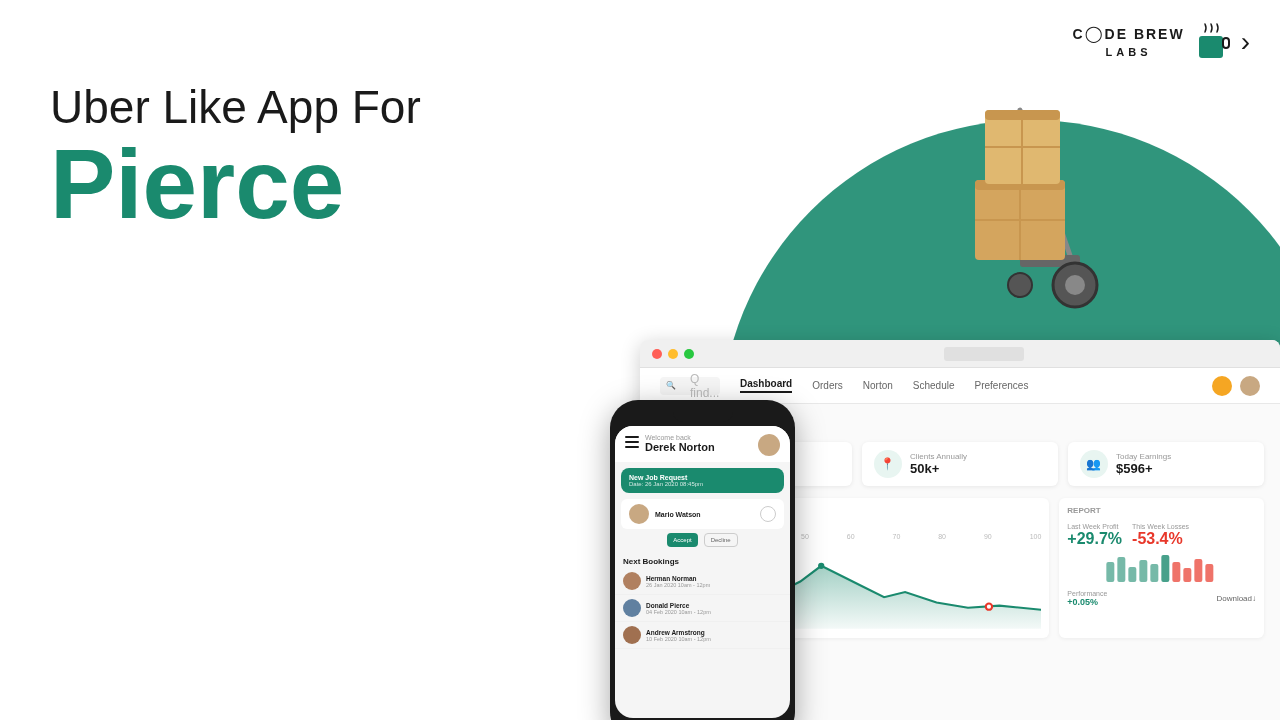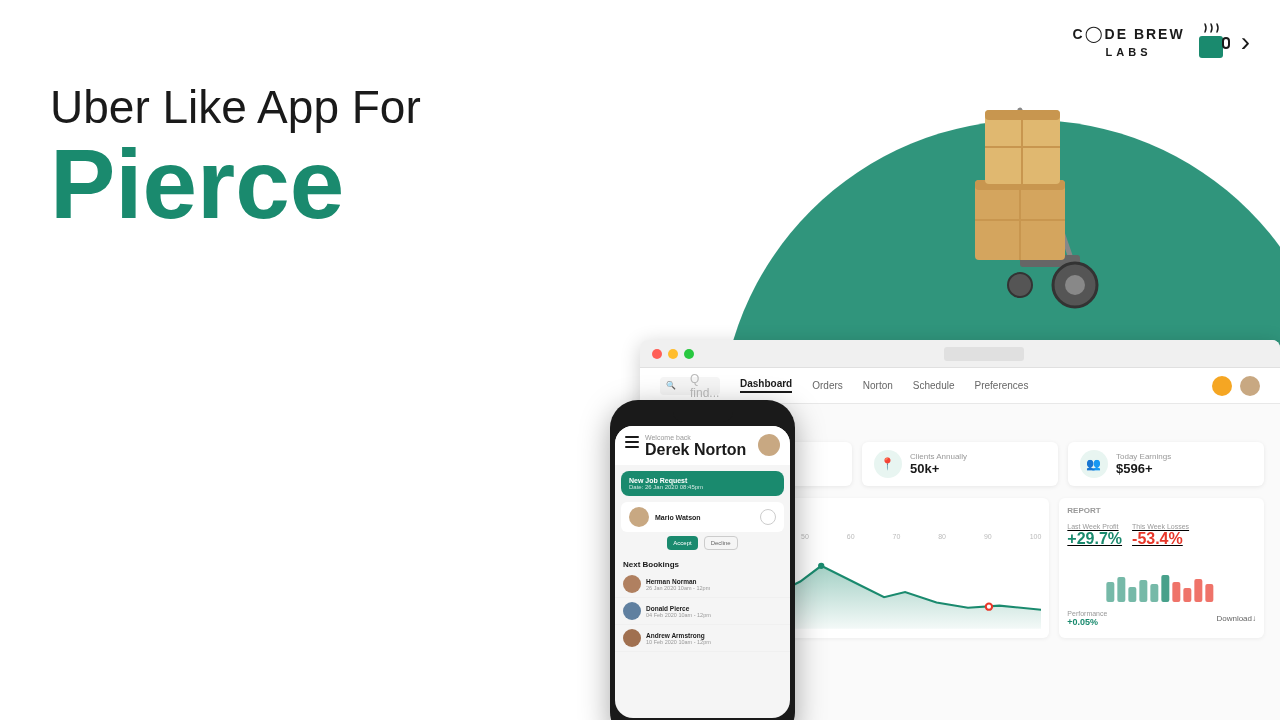--- a/index.html
+++ b/index.html
@@ -268,22 +268,21 @@
     }
 
     .report-label {
       font-size: 8px;
       color: #999;
       margin-bottom: 8px;
       font-weight: 600;
     }
 
     .report-stat {
-      margin-bottom: 24px;
-      text-decoration: underline;
+      margin-bottom: 4px;
     }
 
     .report-stat-label {
       font-size: 7px;
       color: #999;
     }
 
     .report-stat-value {
       font-size: 16px;
       font-weight: 700;
@@ -353,21 +352,21 @@
       background: #c8a882;
       border-radius: 50%;
     }
 
     .mobile-welcome {
       font-size: 7px;
       color: #999;
     }
 
     .mobile-user-name {
-      font-size: 16px;
+      font-size: 11px;
       font-weight: 700;
       color: #1a1a1a;
     }
 
     .job-request-card {
       background: #1a8a6e;
       margin: 6px 6px;
       border-radius: 8px;
       padding: 6px 8px;
     }

